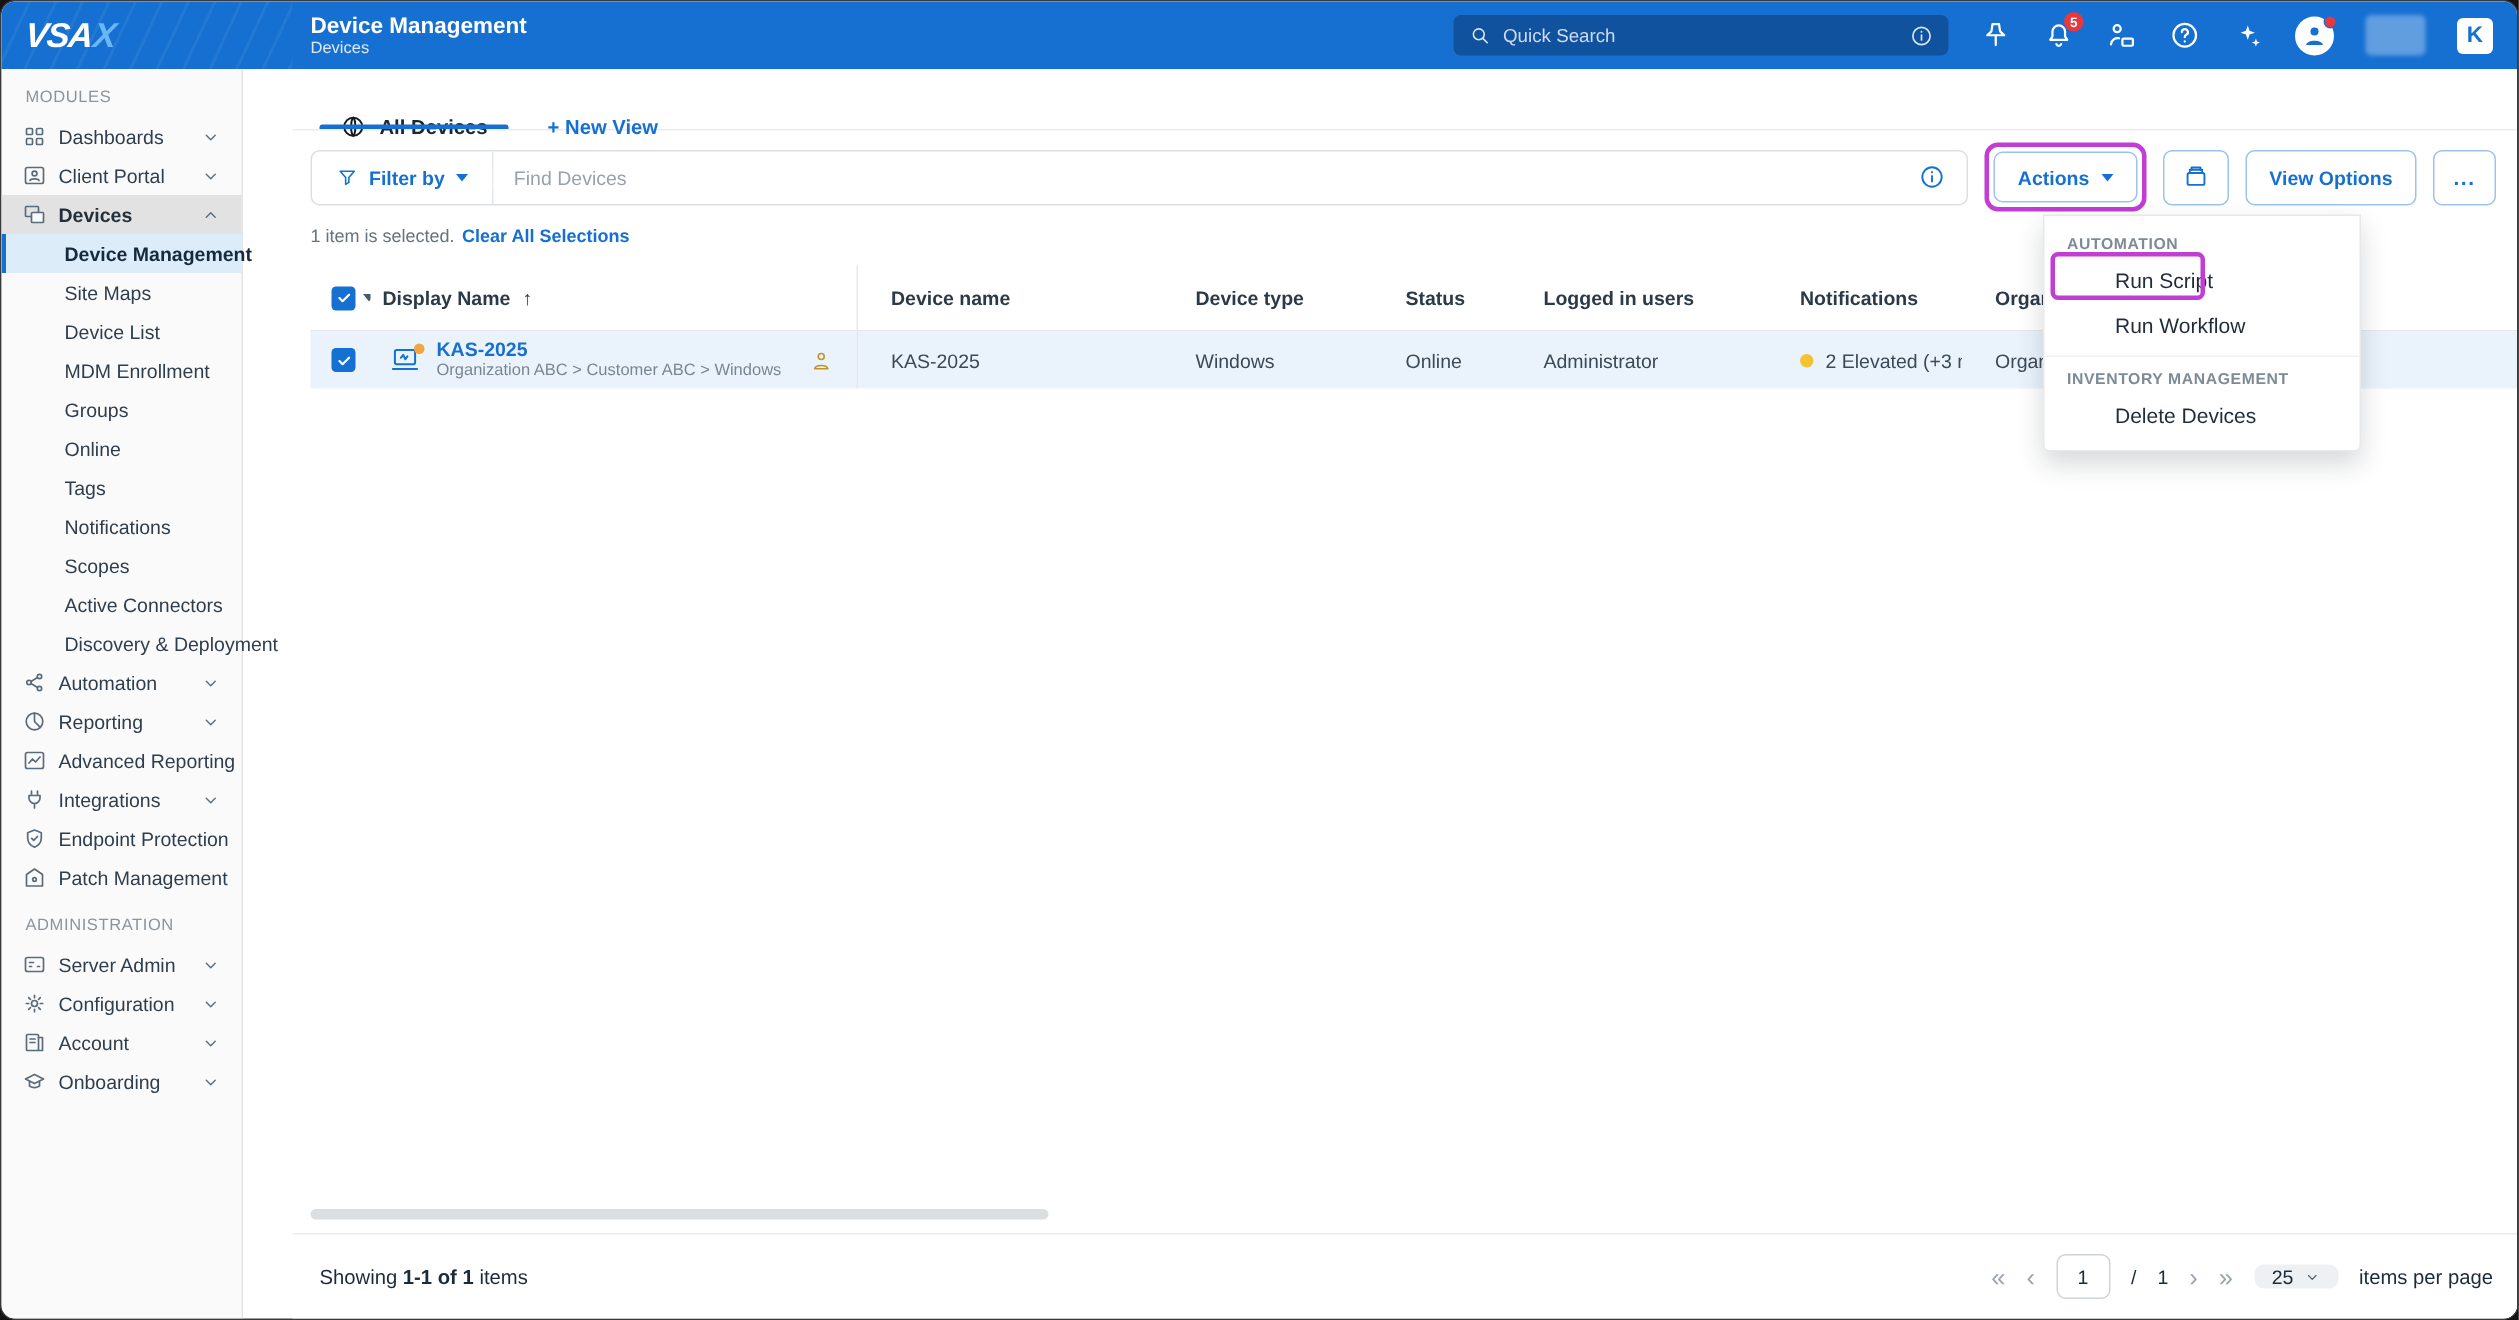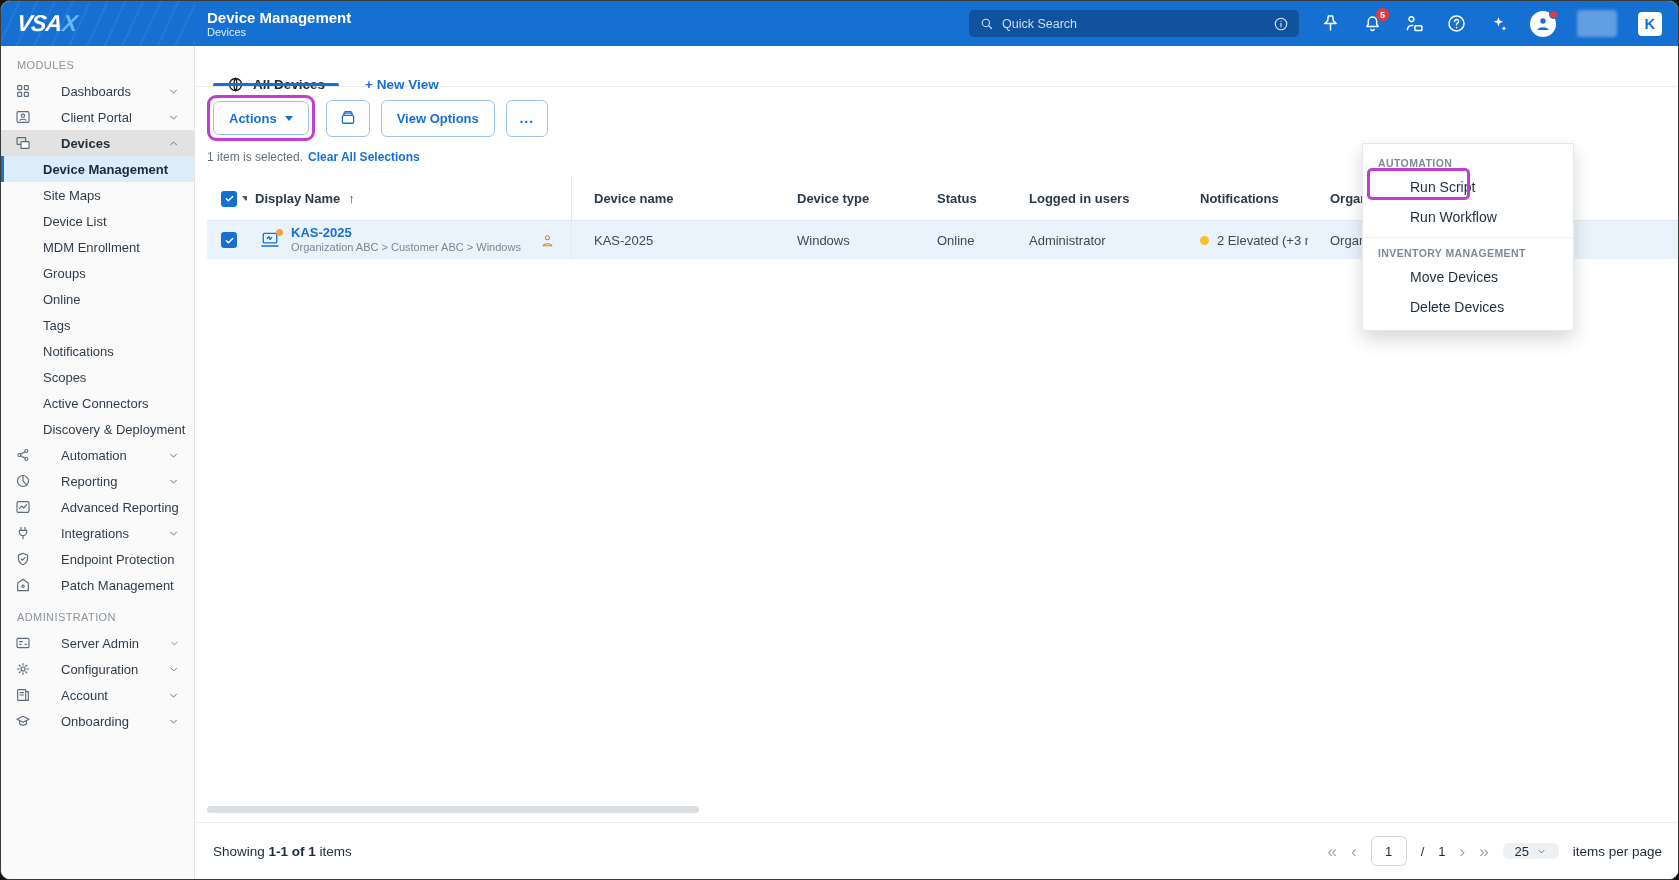--- a/index.html
+++ b/index.html
@@ -33,24 +33,24 @@
   .avatar { position:relative; width:26px; height:26px; border-radius:50%; background:#fff;
             display:flex; align-items:center; justify-content:center; cursor:pointer; }
   .avatar svg { width:18px; height:18px; color:#1670d2; }
   .presence { position:absolute; top:-1px; right:-2px; width:9px; height:9px; border-radius:50%;
               background:#e5393f; border:1.5px solid #1670d2; }
   .blur-box { width:40px; height:27px; border-radius:4px; background:rgba(255,255,255,.32); filter:blur(1.5px); }
   .k-logo { width:24px; height:24px; background:#fff; border-radius:4px; color:#1670d2;
             font-weight:900; font-size:15px; display:flex; align-items:center; justify-content:center; cursor:pointer; }
 
   
-  .sidebar { position:absolute; top:45px; left:0; bottom:0; width:194px; background:#fafafa;
+  .sidebar { position:absolute; top:45px; left:0; bottom:0; width:161px; background:#fafafa;
              border-right:1px solid #e4e4e4; font-size:13px; color:#2f3e4d; z-index:10; }
   .side-header { padding:13px 16px 7px; font-size:11px; color:#8b949c; letter-spacing:.4px; }
-  .side-item { height:26px; display:flex; align-items:center; padding:0 14px; gap:30px; cursor:pointer; white-space:nowrap; }
+  .side-item { height:26px; display:flex; align-items:center; padding:0 14px; gap:8px; cursor:pointer; white-space:nowrap; }
   .side-item .sicon { width:16px; height:16px; color:#5a6b7a; flex:0 0 16px; display:inline-flex; }
   .side-item .sicon svg, .chev svg { width:100%; height:100%; }
   .chev { width:13px; height:13px; margin-left:auto; color:#5a6b7a; display:inline-flex; }
   .side-item.expanded { background:#e2e2e2; font-weight:700; color:#22303c; }
   .sub-item { height:26px; display:flex; align-items:center; padding-left:42px; cursor:pointer; white-space:nowrap; }
   .sub-item.active { background:#dcecf9; border-left:3px solid #1670d2; padding-left:39px; font-weight:700; color:#16293d; }
 
   
   .main { position:absolute; top:45px; left:194px; right:0; bottom:0; background:#fff; }
   .tabbar { height:41px; border-bottom:1px solid #ececec; display:flex; align-items:stretch; padding-left:12px; }
@@ -423,20 +423,38 @@
               <circle cx="12" cy="12" r="8.5"></circle>
               <path d="M3.5 12h17M12 3.5c2.6 2.3 2.6 14.7 0 17M12 3.5c-2.6 2.3-2.6 14.7 0 17"></path>
             </svg>
           </span>
         <span>All Devices</span>
       </div>
       <div class="tab new">+ New View</div>
     </div>
 
     <div class="toolbar">
+      <div class="filterbox">
+        <div class="filter-btn">
+          <span class="ficon">
+              <svg viewBox="0 0 24 24" fill="none" stroke="currentColor" stroke-width="1.7" stroke-linecap="round" stroke-linejoin="round" width="100%" height="100%">
+                <path d="M4.5 5h15l-5.8 6.8V17l-3.4 2v-7.2z"></path>
+              </svg>
+            </span>
+          <span>Filter by</span>
+          <span class="caret-down"></span>
+        </div>
+        <input class="find-input" placeholder="Find Devices" style="">
+        <span class="bar-info">
+            <svg viewBox="0 0 24 24" fill="none" stroke="currentColor" stroke-width="1.7" stroke-linecap="round" stroke-linejoin="round" width="100%" height="100%">
+              <circle cx="12" cy="12" r="8.6"></circle>
+              <path d="M12 11v5M12 7.6v.3"></path>
+            </svg>
+          </span>
+      </div>
       <div class="actions-hl">
         <button class="btn">
           <span>Actions</span>
           <span class="caret-down"></span>
         </button>
       </div>
       <button class="btn icon-only">
         <span class="bicon">
             <svg viewBox="0 0 24 24" fill="none" stroke="currentColor" stroke-width="1.7" stroke-linecap="round" stroke-linejoin="round" width="100%" height="100%">
               <path d="M8 5.5v-2h8v2"></path>
@@ -548,18 +566,17 @@
       </div>
     </footer>
   </main>
 
   <div class="dropdown">
     <div class="menu-header">AUTOMATION</div>
     <div class="menu-item">Run Script</div>
     <div class="menu-item">Run Workflow</div>
     <div class="menu-divider"></div>
     <div class="menu-header">INVENTORY MANAGEMENT</div>
-    <div class="menu-item">Move Devices</div>
     <div class="menu-item">Delete Devices</div>
     <div class="rs-highlight"></div>
   </div>
 
 </div>
 
 </body></html>

